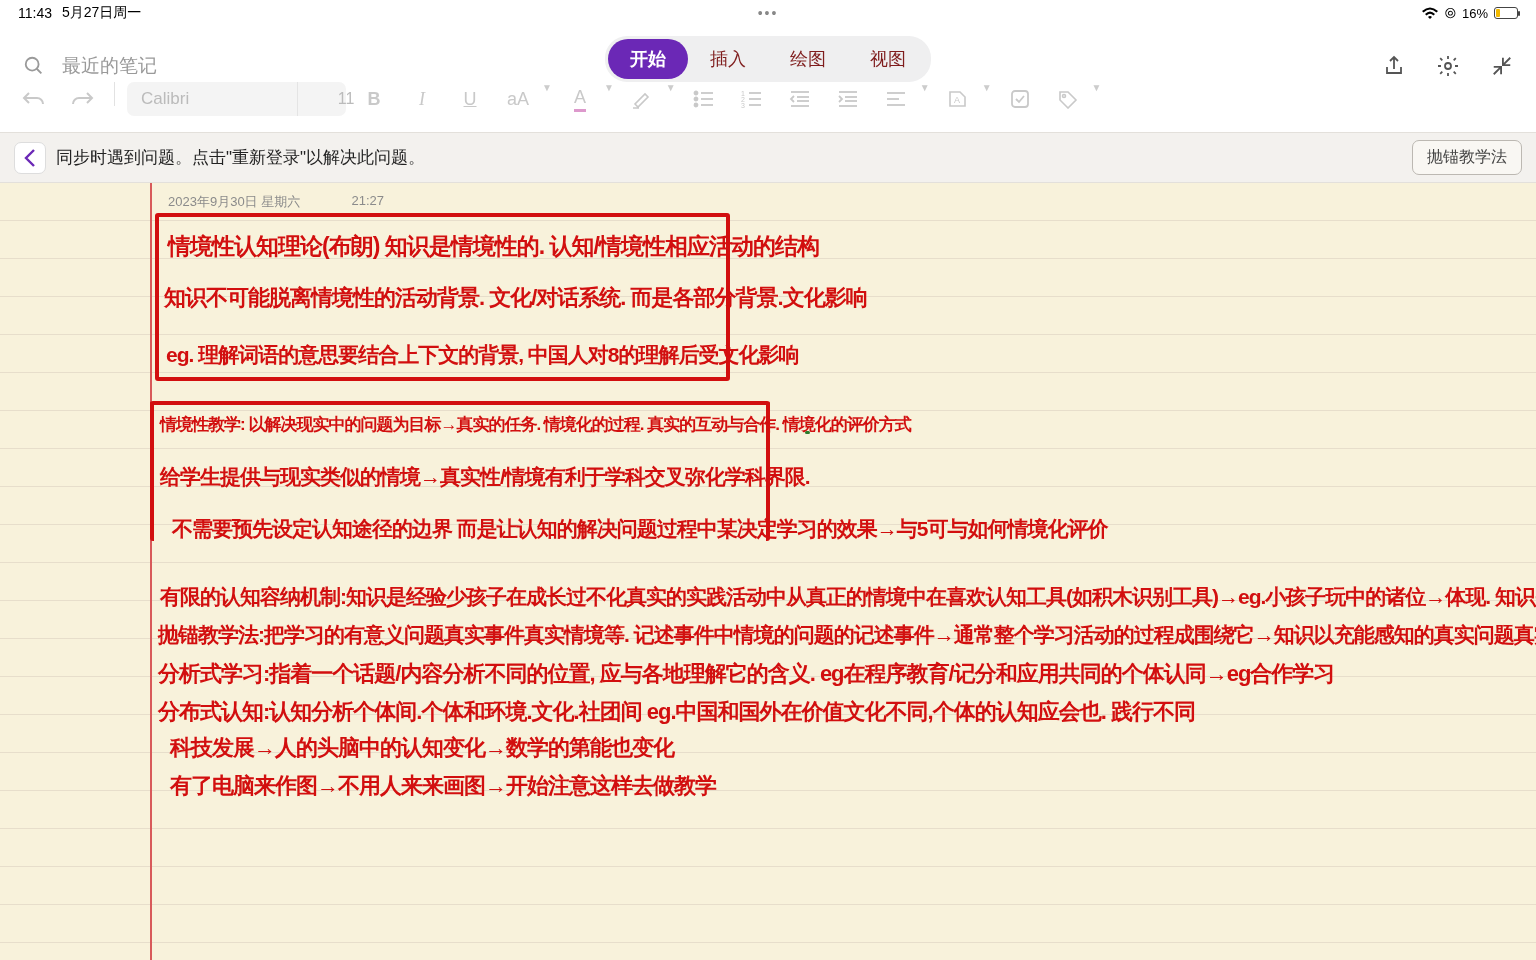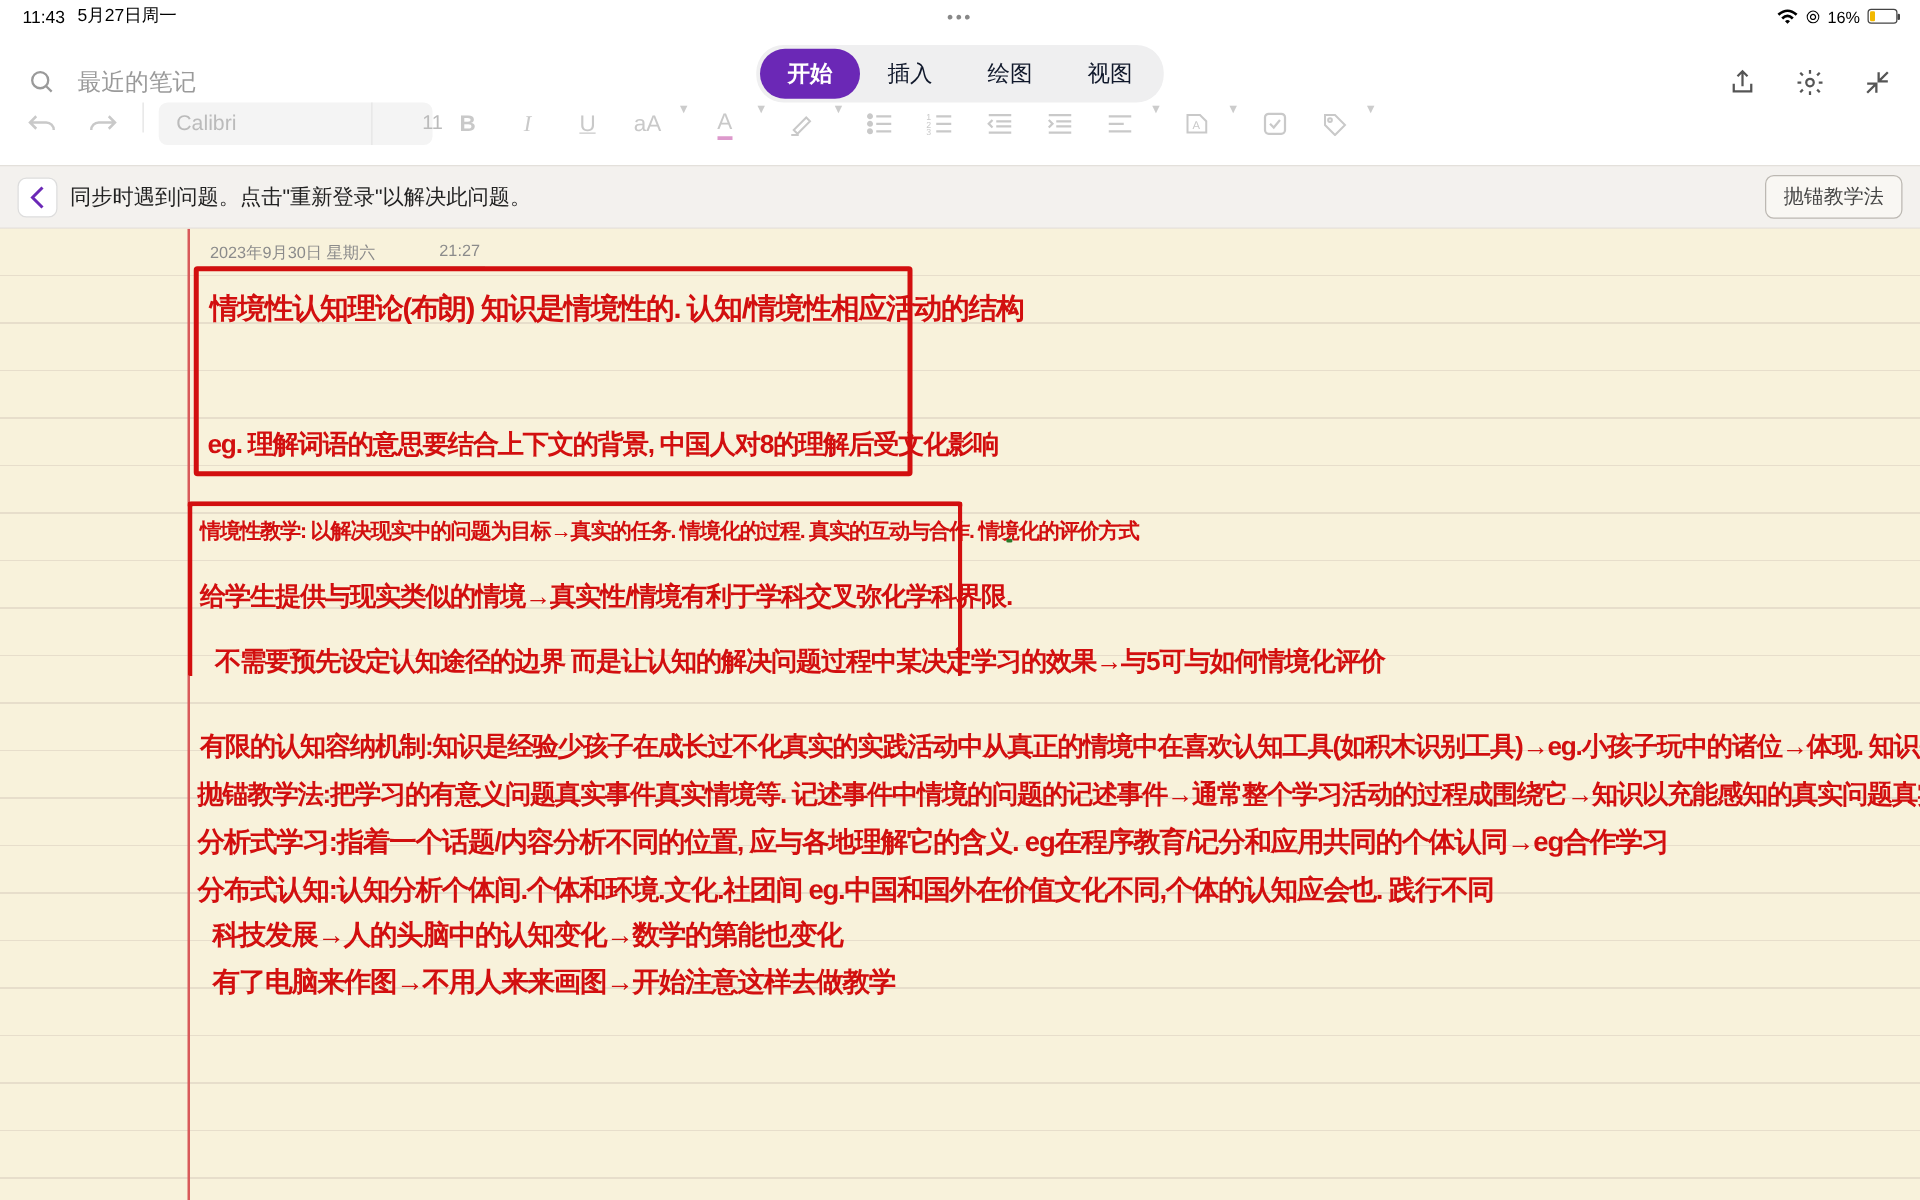--- a/index.html
+++ b/index.html
@@ -36,21 +36,21 @@
       align-items:flex-end;
       padding: 0 18px;
       gap:16px;
     }
     .search-wrap{display:flex;align-items:center;gap:12px;color:#9a9a9a;font-size:19px;}
     .icon-btn{width:32px;height:32px;display:flex;align-items:center;justify-content:center;color:#888;}
     .segmented{
       position:absolute; left:50%; transform:translateX(-50%);
       display:flex; background:#efeff0; border-radius:22px; padding:3px;
     }
-    .segmented .seg{padding:8px 22px; font-size:18px; color:#0f172a; border-radius:20px;}
+    .segmented .seg{padding:8px 22px; font-size:18px; color:#7f1d1d; border-radius:20px;}
     .segmented .seg.active{background:#6b28b6;color:#fff;font-weight:700;}
     .top-right{margin-left:auto;display:flex;gap:22px;align-items:center;}
 
     
     .fmt-bar{
       height:50px; display:flex; align-items:flex-start; gap:8px; padding:0 14px;
       color:#c9c9c9; font-size:18px;
     }
     .fmt-bar .sep{width:1px;height:24px;background:#e2e2e2;margin:0 4px;}
     .font-box{display:flex;align-items:center;background:#f4f4f4;border-radius:7px;height:34px;}
@@ -277,20 +277,21 @@
 
 <div class="canvas">
   <div class="left-margin"></div>
   <div class="date-line">
     <span>2023年9月30日 星期六</span>
     <span>21:27</span>
   </div>
 
   <div class="box" style="left:155px;top:30px;width:575px;height:168px;"></div>
   <div class="hw" style="left:168px;top:48px;font-size:23px;text-align:right;">情境性认知理论(布朗)  知识是情境性的. 认知/情境性相应活动的结构</div>
+  <div class="hw" style="left:164px;top:100px;font-size:22px;">知识不可能脱离情境性的活动背景. 文化/对话系统. 而是各部分背景.文化影响</div>
   <div class="hw" style="left:166px;top:158px;font-size:21px;">eg. 理解词语的意思要结合上下文的背景, 中国人对8的理解后受文化影响</div>
 
   <div class="box" style="left:150px;top:218px;width:620px;height:140px;border-bottom:none;"></div>
   <div class="hw" style="left:160px;top:230px;font-size:17px;">情境性教学: 以解决现实中的问题为目标→真实的任务. 情境化的过程. 真实的互动与合作. 情境化的评价方式</div>
   <div class="hw" style="left:160px;top:280px;font-size:21px;">给学生提供与现实类似的情境→真实性/情境有利于学科交叉弥化学科界限.</div>
   <div class="hw" style="left:172px;top:332px;font-size:21px;">不需要预先设定认知途径的边界 而是让认知的解决问题过程中某决定学习的效果→与5可与如何情境化评价</div>
 
   <div class="hw" style="left:160px;top:400px;font-size:21px;">有限的认知容纳机制:知识是经验少孩子在成长过不化真实的实践活动中从真正的情境中在喜欢认知工具(如积木识别工具)→eg.小孩子玩中的诸位→体现. 知识是情境性的</div>
   <div class="hw" style="left:158px;top:438px;font-size:21px;">抛锚教学法:把学习的有意义问题真实事件真实情境等. 记述事件中情境的问题的记述事件→通常整个学习活动的过程成围绕它→知识以充能感知的真实问题真实事件→情境性认知</div>
   <div class="hw" style="left:158px;top:476px;font-size:22px;">分析式学习:指着一个话题/内容分析不同的位置, 应与各地理解它的含义. eg在程序教育/记分和应用共同的个体认同→eg合作学习</div>

